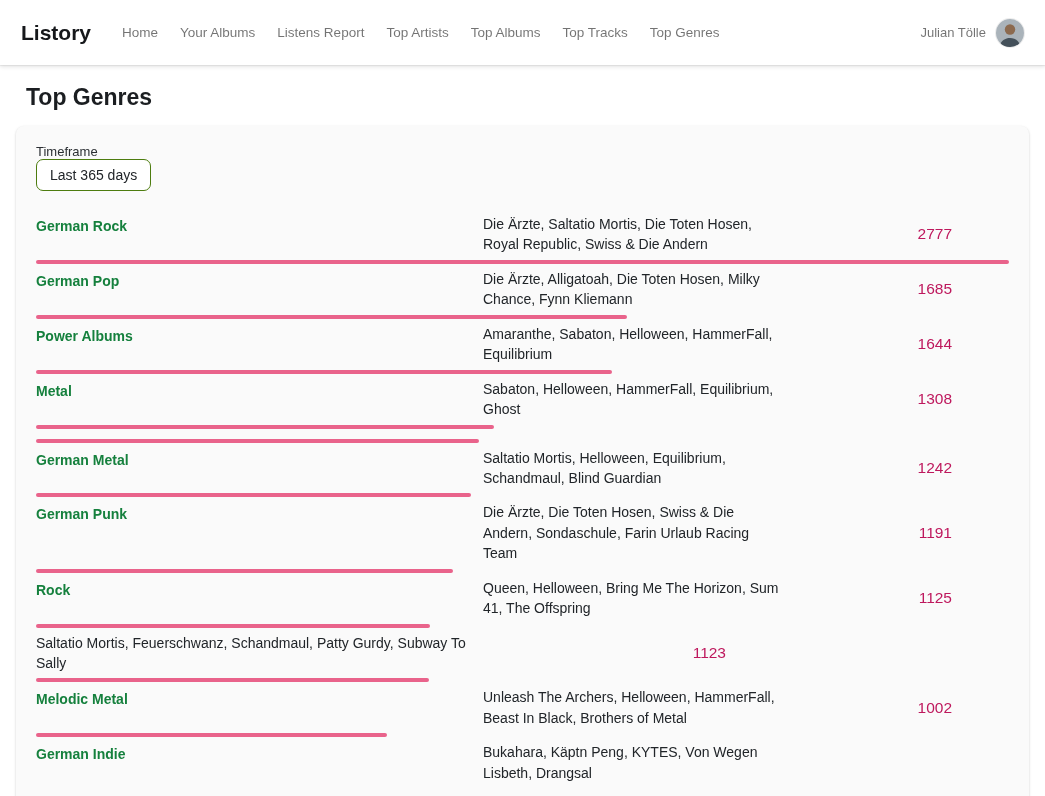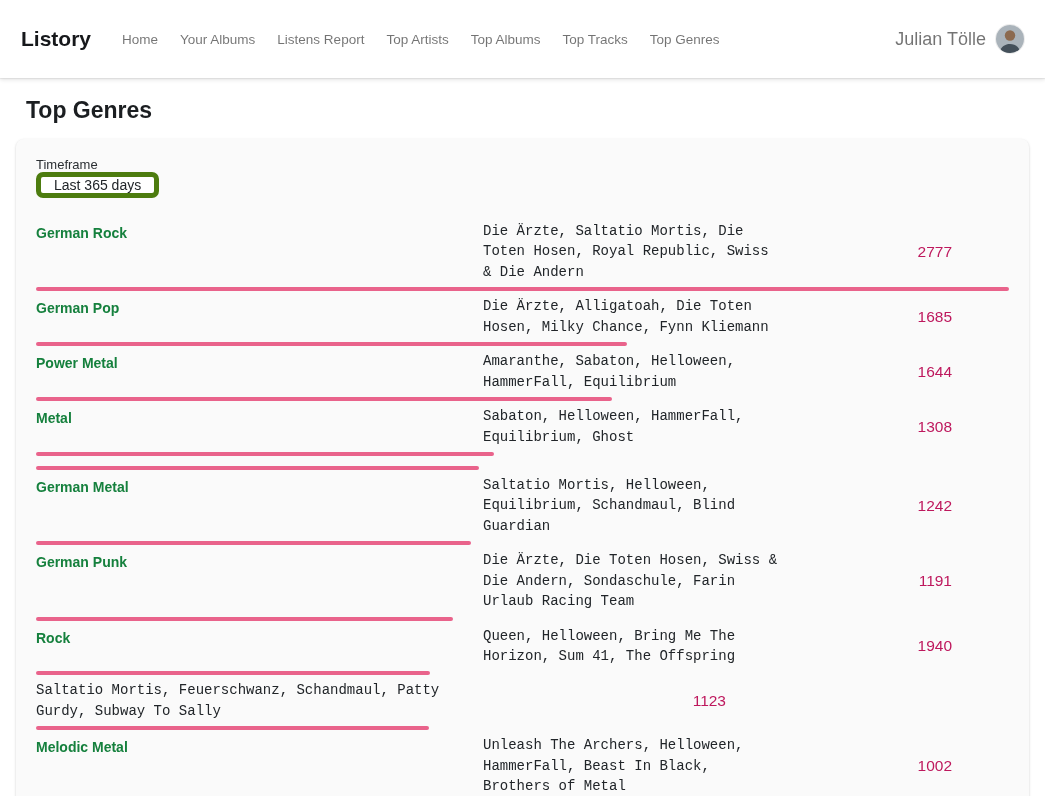--- a/index.html
+++ b/index.html
@@ -3,50 +3,50 @@
 <meta charset="utf-8">
 <style>
   * { margin:0; padding:0; box-sizing:border-box; }
   html, body {
     width:1045px; height:796px; overflow:hidden;
     background:#ffffff; color:#212529;
     font-family:"Liberation Sans", sans-serif;
   }
   
   .navbar {
-    height:78px; display:flex; align-items:center;
+    height:65px; display:flex; align-items:center;
     padding:0 21px; background:#fff; position:relative; z-index:5;
     box-shadow:0 2px 4px rgba(0,0,0,.10), 0 1px 1px rgba(0,0,0,.06);
   }
   .brand { font-size:21px; font-weight:700; color:#16181b; margin-right:20px; cursor:pointer; }
   .nav-links { display:flex; align-items:flex-start; flex:1; }
   .nav-link { font-size:13.5px; color:rgba(0,0,0,.55); padding:8px 11px; cursor:pointer; text-decoration:none; white-space:nowrap; }
   .nav-user { display:flex; align-items:center; gap:10px; cursor:pointer; }
-  .nav-user-name { font-size:18px; color:rgba(0,0,0,.55); }
+  .nav-user-name { font-size:13px; color:rgba(0,0,0,.55); }
   .avatar { width:28px; height:28px; border-radius:50%; overflow:hidden; display:block; box-shadow:0 0 0 1px rgba(0,0,0,.08); }
   
   .page-title { font-size:23px; font-weight:700; color:#1b1e21; margin:19px 16px 15px 26px; }
   .card {
     margin:0 16px; background:#fafafa; border-radius:8px;
     box-shadow:0 1px 3px rgba(0,0,0,.13), 0 1px 2px rgba(0,0,0,.08);
     padding:18px 20px 24px;
   }
   .timeframe-label { font-size:13px; color:#2b2f33; }
   .timeframe-select {
     font-family:"Liberation Sans", sans-serif;
     font-size:14px; color:#212529; background:#fff;
-    border:5px solid #4d7c0f; border-radius:7px;
-    padding:0 13px; cursor:pointer;
+    border:1px solid #4d7c0f; border-radius:7px;
+    padding:7px 13px; cursor:pointer;
   }
   
   .genre-table { margin-top:18px; }
   .genre-row { padding-top:5px; }
   .row-main { display:grid; grid-template-columns:447px 300px 1fr; align-items:start; }
   .genre-name { font-size:14px; font-weight:700; color:#15803d; padding-top:2px; line-height:1.45; }
-  .genre-artists { font-size:14px; color:#212529; line-height:1.46;font-family:Liberation Mono, monospace; }
+  .genre-artists { font-size:14px; color:#212529; line-height:1.46; }
   .genre-count { font-size:15.5px; color:#be185d; text-align:right; padding-right:57px; align-self:center; }
   .genre-bar { height:4px; margin-top:5px; border-radius:2px; }
   .genre-bar-fill { height:100%; border-radius:2px; }
 </style>
 </head>
 <body>
 
 <header class="navbar">
   <div class="brand">Listory</div>
   <nav class="nav-links">
@@ -103,21 +103,21 @@
       <div class="genre-artists">Die Ärzte, Alligatoah, Die Toten Hosen, Milky Chance, Fynn Kliemann</div>
       <div class="genre-count">1685</div>
     </div>
     <div class="genre-bar">
       <div class="genre-bar-fill" style="width: 60.7%; background: rgb(233, 99, 139);"></div>
     </div>
   </div>
 
   <div class="genre-row">
     <div class="row-main">
-      <div class="genre-name">Power Metal</div>
+      <div class="genre-name">Power Albums</div>
       <div class="genre-artists">Amaranthe, Sabaton, Helloween, HammerFall, Equilibrium</div>
       <div class="genre-count">1644</div>
     </div>
     <div class="genre-bar">
       <div class="genre-bar-fill" style="width: 59.2%; background: rgb(233, 99, 139);"></div>
     </div>
   </div>
 
   <div class="genre-row">
     <div class="row-main">
@@ -155,21 +155,21 @@
     </div>
     <div class="genre-bar">
       <div class="genre-bar-fill" style="width: 42.9%; background: rgb(233, 99, 139);"></div>
     </div>
   </div>
 
   <div class="genre-row">
     <div class="row-main">
       <div class="genre-name">Rock</div>
       <div class="genre-artists">Queen, Helloween, Bring Me The Horizon, Sum 41, The Offspring</div>
-      <div class="genre-count">1940</div>
+      <div class="genre-count">1125</div>
     </div>
     <div class="genre-bar">
       <div class="genre-bar-fill" style="width: 40.5%; background: rgb(233, 99, 139);"></div>
     </div>
   </div>
 
   <div class="genre-row">
     <div class="row-main">
       <div class="genre-artists">Saltatio Mortis, Feuerschwanz, Schandmaul, Patty Gurdy, Subway To Sally</div>
       <div class="genre-count">1123</div>

